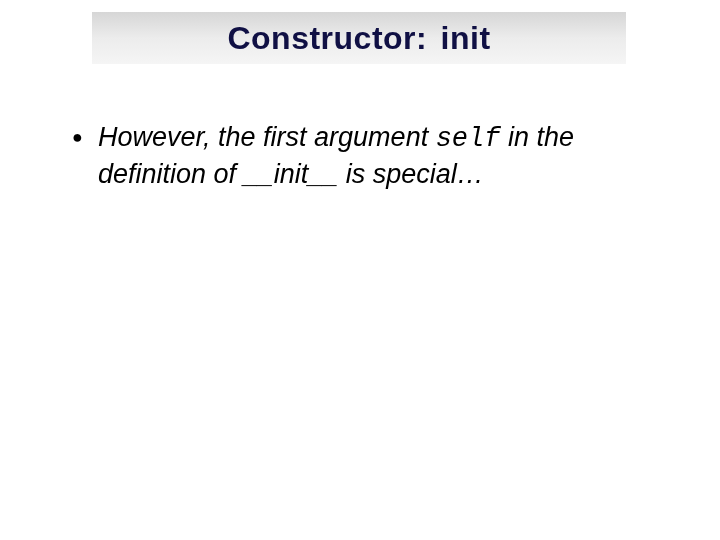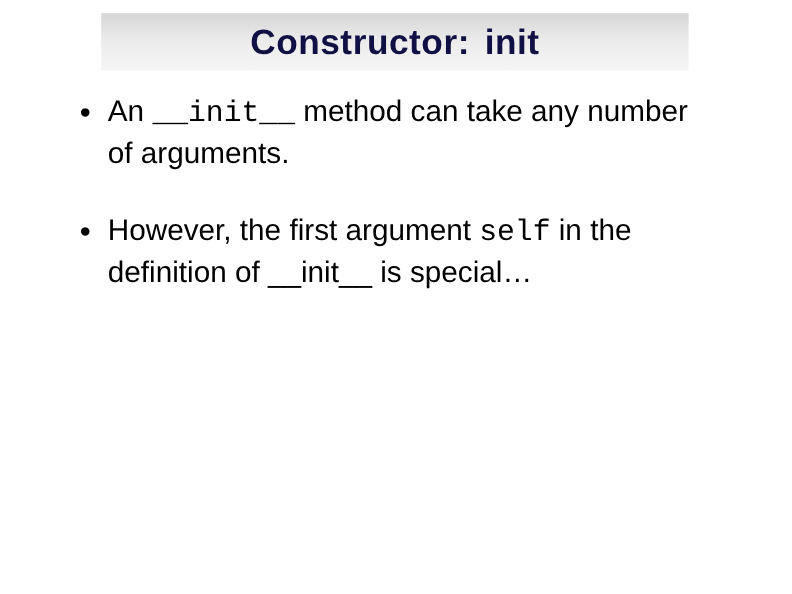--- a/index.html
+++ b/index.html
@@ -69,41 +69,39 @@
     content: "\25CF";
     position: absolute;
     left: 0;
     top: 0;
     font-size: 18px;
     line-height: 34px;
     color: #000;
   }
   li.gap {
     margin-top: 36px;
+    font-style: italic;
   }
   .mono {
     font-family: "Courier New", Courier, monospace;
     font-size: 27px;
   }
 </style>
 </head>
 <body>
 
 <div class="slide">
 
   <div class="title-band">
     <div class="title-text">
       <span>Constructor:</span><span class="space"> </span><span class="ul">  </span><span>init</span><span class="ul">  </span>
     </div>
   </div>
 
   <div class="body">
     <ul class="bullets">
-      <li>
-        <span>An </span><span class="mono">__init__</span><span> method can take any number of arguments.</span>
-      </li>
       <li class="gap">
         <span>However, the first argument </span><span class="mono">self</span><span> in the definition of __init__ is special…</span>
       </li>
     </ul>
   </div>
 
 </div>
 
 </body></html>

